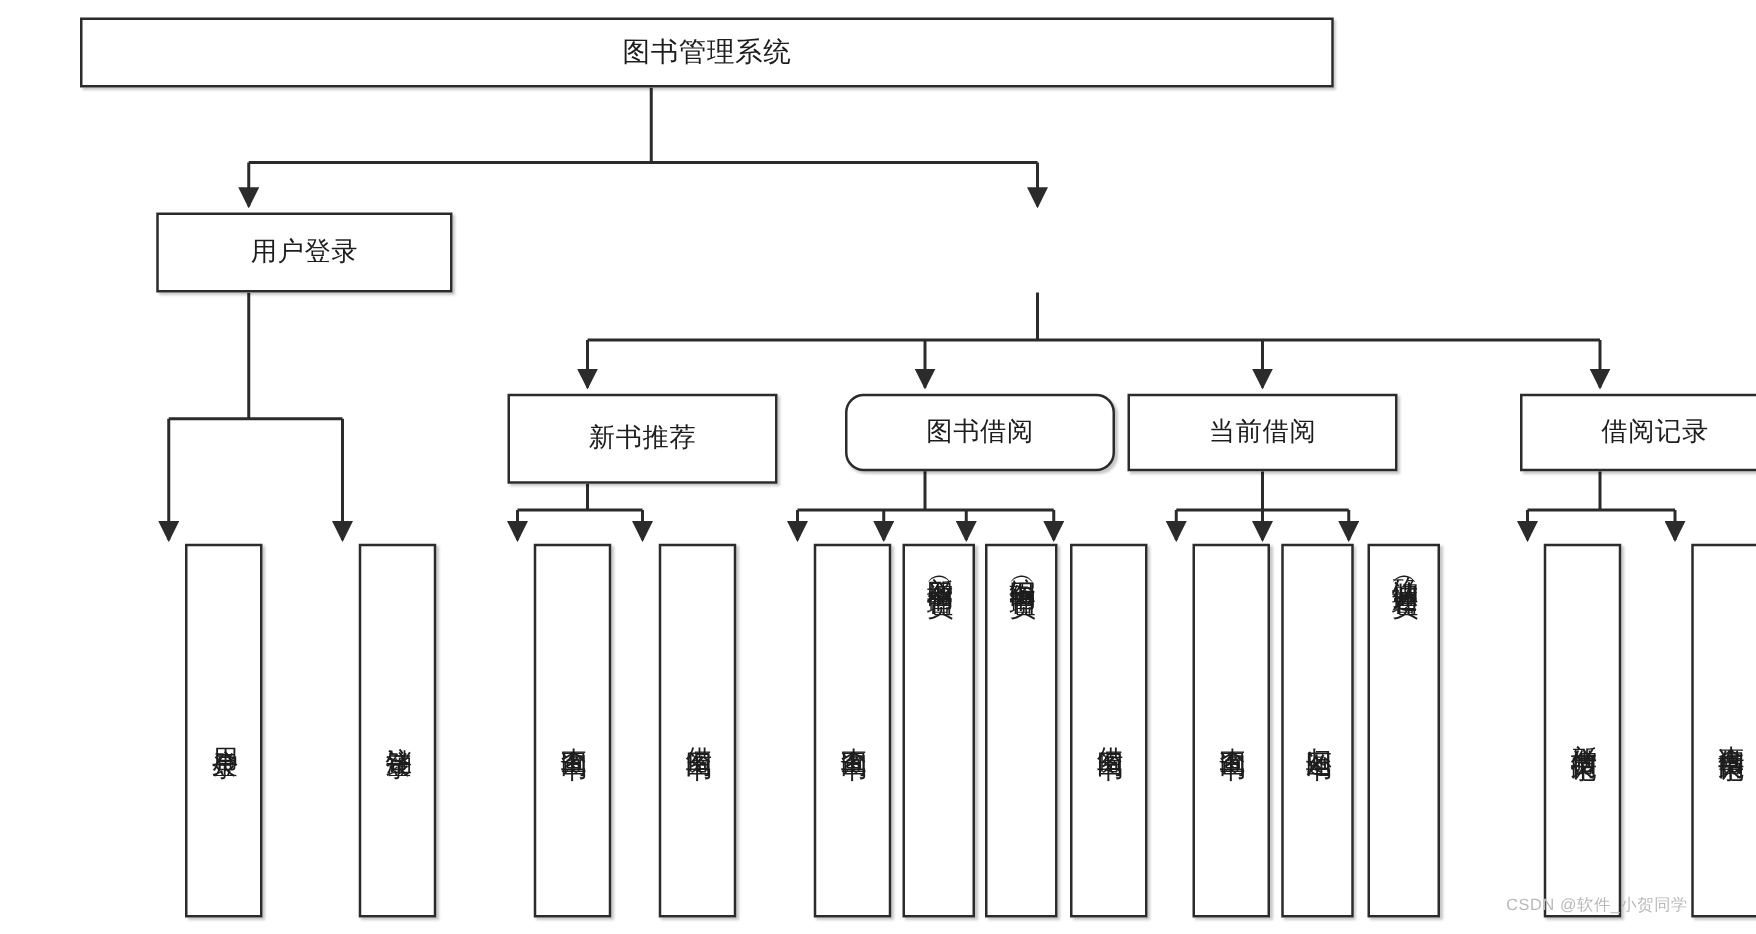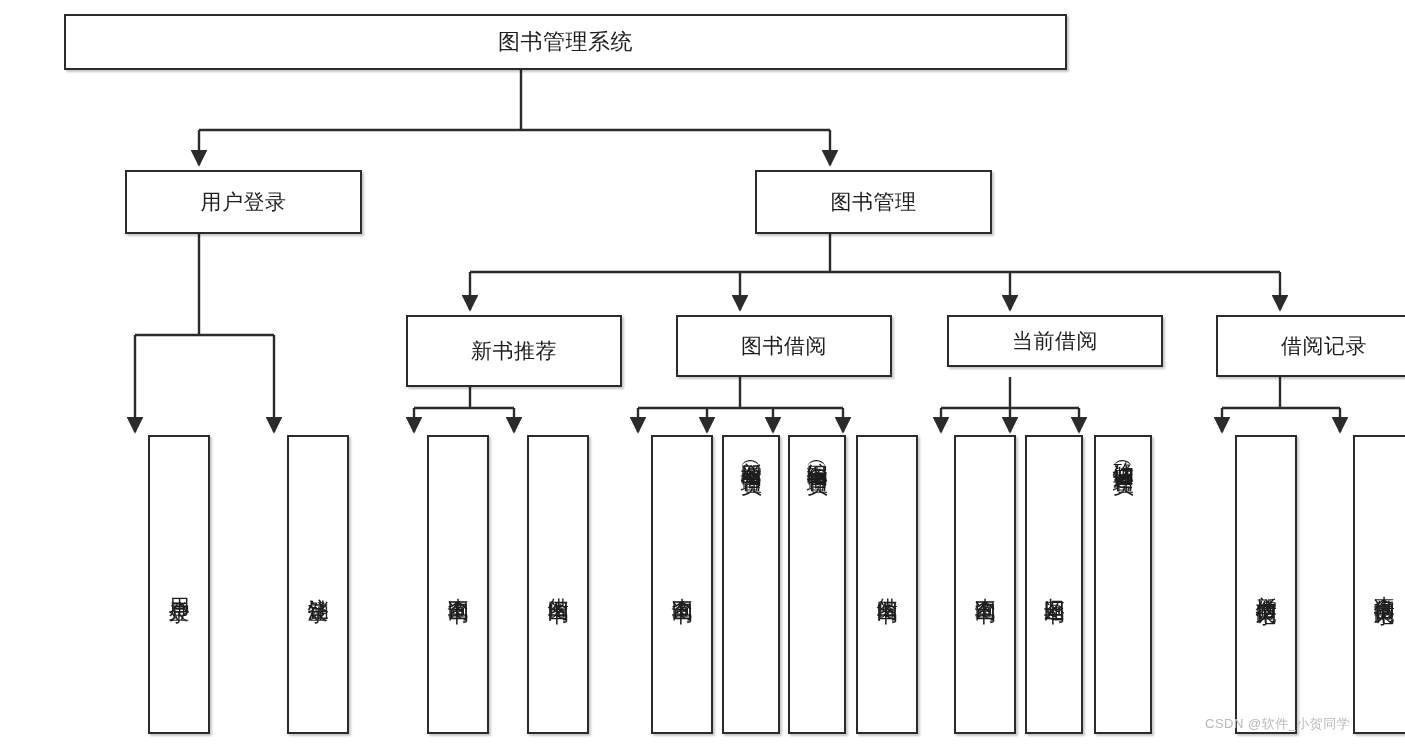--- a/index.html
+++ b/index.html
@@ -135,31 +135,28 @@
     </g>
   </svg>
 
   <div class="node root" style="left:20px; top:14px; width:1003px; height:56px;">
     <span class="node-label">图书管理系统</span>
   </div>
 
   <div class="node" style="left:81px; top:170px; width:237px; height:64px;">
     <span class="node-label">用户登录</span>
   </div>
-  <div class="node" style="left:711px; top:170px; width:237px; height:64px;">
-    <span class="node-label">图书管理</span>
-  </div>
 
   <div class="node" style="left:362px; top:315px; width:216px; height:72px;">
     <span class="node-label">新书推荐</span>
   </div>
-  <div class="node" style="left:632px; top:315px; width:216px; height:62px;">
+  <div class="node" style="left:632px; top:315px; width:216px; height:62px;border-radius:15px;">
     <span class="node-label">图书借阅</span>
   </div>
-  <div class="node" style="left:903px; top:315px; width:216px; height:52px;">
+  <div class="node" style="left:858px; top:315px; width:216px; height:62px;">
     <span class="node-label">当前借阅</span>
   </div>
   <div class="node" style="left:1172px; top:315px; width:216px; height:62px;align-items:center;">
     <span class="node-label">借阅记录</span>
   </div>
 
   <div class="node vertical" style="left:104px; top:435px; width:62px; height:299px;">
     <span class="node-label">用户登录</span>
   </div>
   <div class="node vertical" style="left:243px; top:435px; width:62px; height:299px;">

